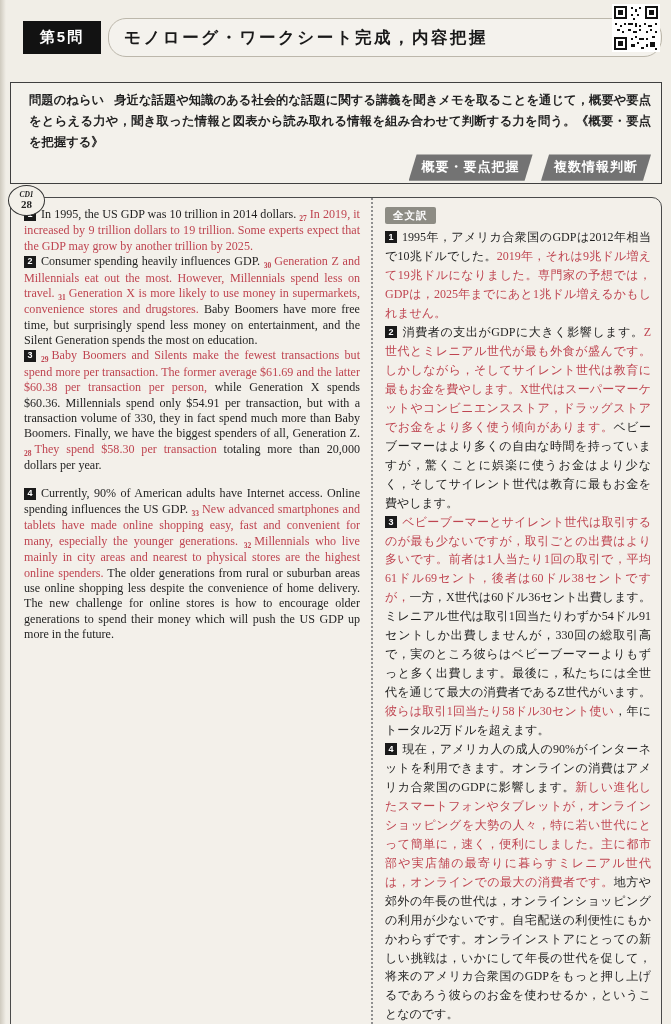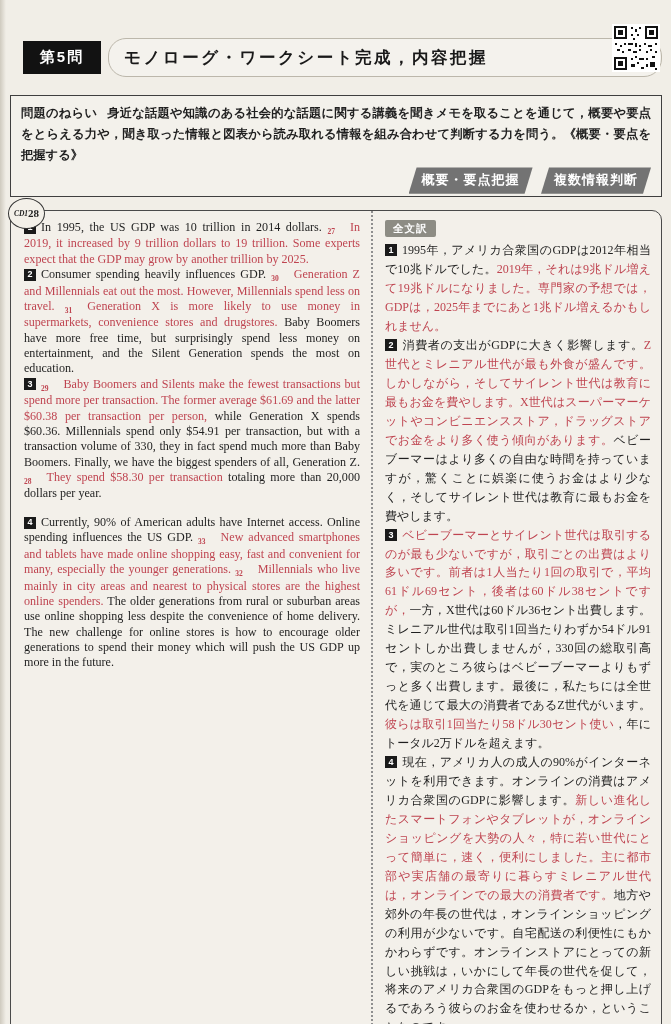--- a/index.html
+++ b/index.html
@@ -10,42 +10,42 @@
     color:#222;
   }
   body::before{
     content:"";position:absolute;left:0;top:0;bottom:0;width:6px;
     background:linear-gradient(to right,#cfcabf,rgba(207,202,191,0));
     pointer-events:none;
   }
   .wrap{padding:6px 9px 0 10px;position:relative;}
 
   
-  .header{position:relative;margin-top:32px;height:46px;padding-left:13px;}
+  .header{position:relative;margin-top:12px;height:46px;padding-left:13px;}
   .hrow{display:flex;align-items:center;}
   .q-label{
     background:#121212;color:#fff;
     font-family:"Liberation Sans","DejaVu Sans",sans-serif;
     font-weight:bold;font-size:15px;letter-spacing:2px;
     width:78px;height:33px;display:flex;align-items:center;justify-content:center;
     flex:0 0 auto;
   }
   .title-box{
     flex:1;margin-left:7px;height:37px;display:flex;align-items:center;
     border:1px solid #bcb7ab;border-radius:18px;padding-left:15px;
     font-family:"Liberation Sans","DejaVu Sans",sans-serif;
     font-weight:bold;font-size:16.5px;letter-spacing:2.5px;color:#191919;
     background:rgba(255,255,255,0.25);
   }
   .qr{position:absolute;right:2px;top:-14px;width:46px;height:46px;background:#fff;padding:1px;}
 
   
   .aim-box{
-    margin-top:11px;border:1.5px solid #3f3f3f;background:rgba(255,255,255,0.2);
-    padding:7px 10px 5px 10px;
+    margin-top:18px;border:1.5px solid #3f3f3f;background:rgba(255,255,255,0.2);
+    padding:7px 10px 5px 18px;
     font-family:"Liberation Sans","DejaVu Sans",sans-serif;
     font-weight:600;font-size:12.3px;line-height:1.72;color:#1f1f1f;
     text-align:justify;
   }
   .aim-label{font-weight:bold;margin-right:10px;}
   .tag-row{text-align:right;margin-top:1px;margin-bottom:-3px;}
   .tag{
     display:inline-block;background:#737373;color:#fff;
     font-size:13px;font-weight:bold;letter-spacing:1px;
     padding:2px 13px;margin-left:5px;
@@ -55,42 +55,42 @@
   
   .main-box{
     margin-top:13px;border:1.5px solid #4a4a4a;border-radius:10px;
     display:flex;position:relative;background:rgba(255,255,255,0.15);
   }
   .col-left{width:336px;flex:0 0 auto;padding:9px 11px 11px 13px;}
   .col-right{flex:1;border-left:2px dotted #8f8f8f;padding:7px 10px 12px 12px;}
   .cd-badge{
     position:absolute;left:-3px;top:-13px;width:35px;height:29px;
     border:1.2px solid #333;border-radius:50%;background:#f3f0e9;
-    display:flex;flex-direction:row;align-items:center;justify-content:center;
+    display:flex;flex-direction:column;align-items:center;justify-content:center;
     line-height:1;z-index:2;
   }
   .cd-badge .cd1{font-style:italic;font-size:7.5px;font-weight:bold;}
   .cd-badge .cdn{font-size:11px;font-weight:bold;}
   .lec-heading{
     font-family:"Liberation Sans","DejaVu Sans",sans-serif;
     font-weight:bold;font-size:12.2px;color:#141414;
     margin:1px 0 5px 16px;letter-spacing:0.3px;
   }
   .para{text-align:justify;}
   .para.eng{font-size:12.1px;line-height:1.27;color:#1f1f1f;}
   .para.eng:last-child{margin-top:13px;}
   .para.jp{font-size:12px;line-height:1.58;color:#1f1f1f;}
   .pnum{
     display:inline-flex;width:12px;height:12px;background:#1a1a1a;color:#fff;
     font-family:"Liberation Sans","DejaVu Sans",sans-serif;
     font-size:9px;font-weight:bold;align-items:center;justify-content:center;
     margin-right:5px;transform:translateY(-1px);
   }
   .red{color:#bf4450;}
-  .subnum{color:#bf4450;font-size:7.5px;font-weight:600;vertical-align:-3px;margin-right:15px;}
+  .subnum{color:#bf4450;font-size:7.5px;font-weight:600;vertical-align:-3px;margin-right:3px;}
   .trans-label{
     display:inline-block;background:#8d8c84;color:#fff;
     font-family:"Liberation Sans","DejaVu Sans",sans-serif;
     font-size:10.5px;font-weight:bold;padding:1.5px 8px;border-radius:2px;
     margin-bottom:4px;letter-spacing:1px;
   }
 </style>
 </head>
 <body>
 

